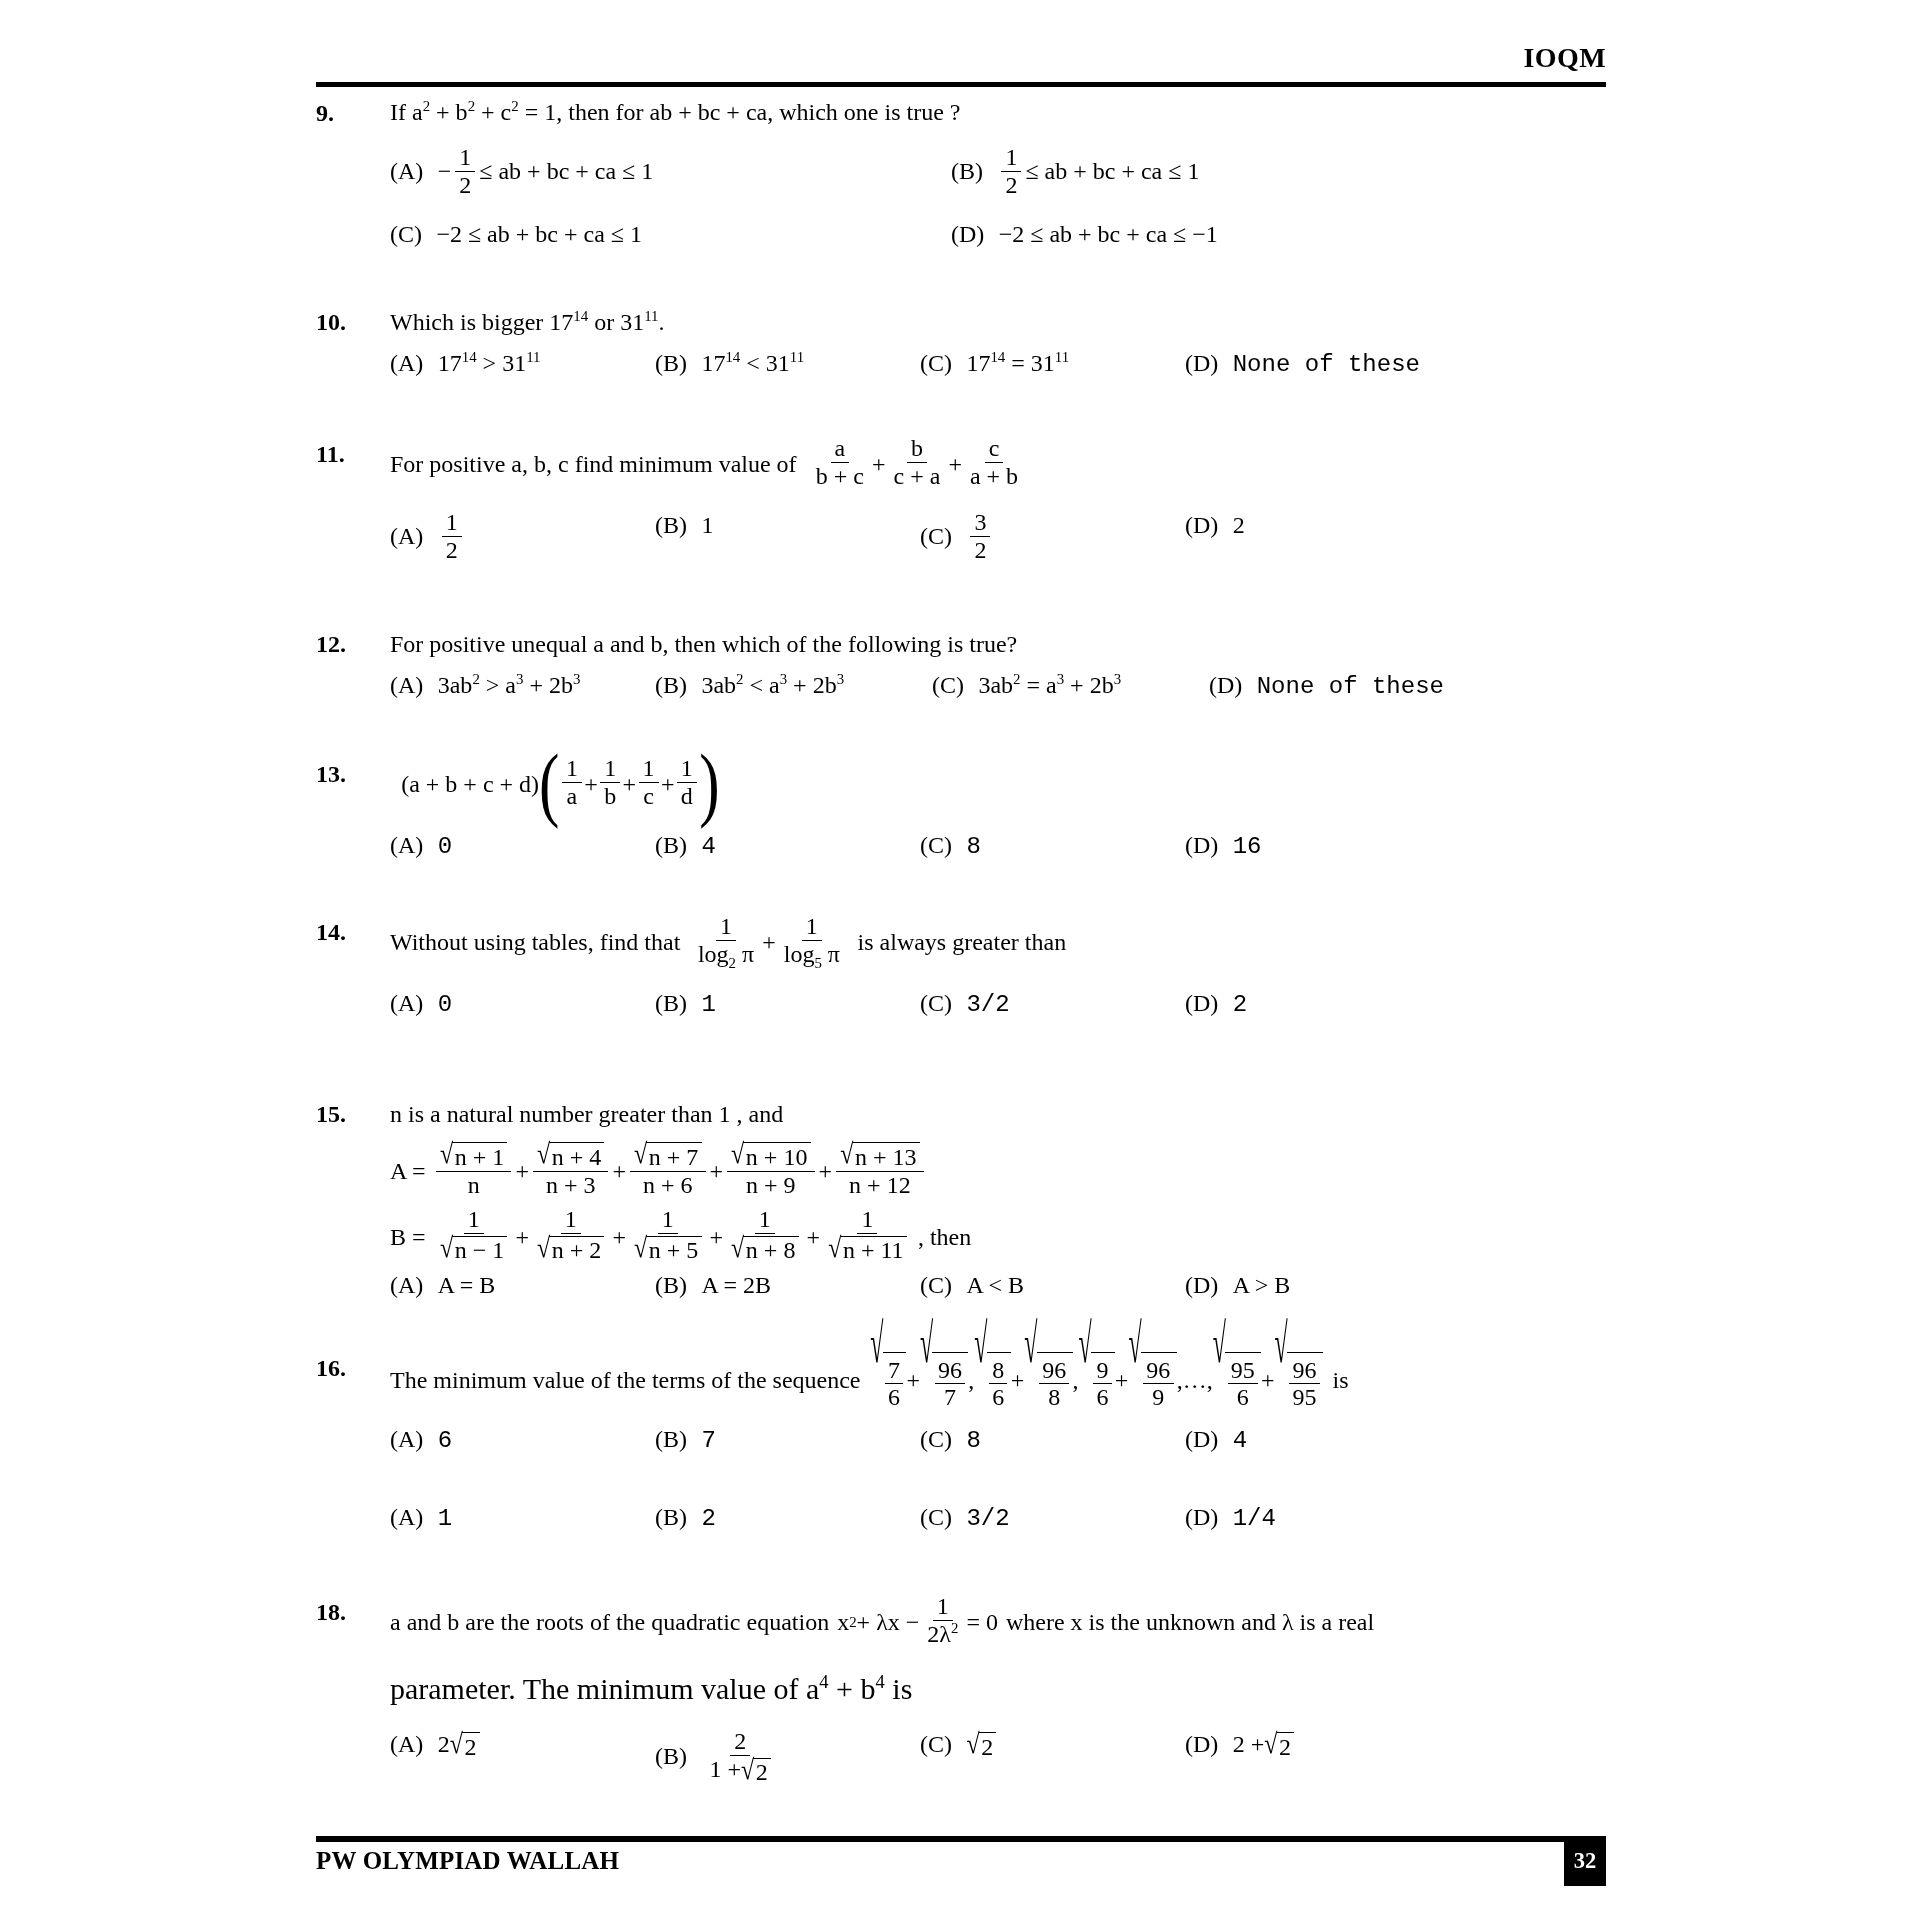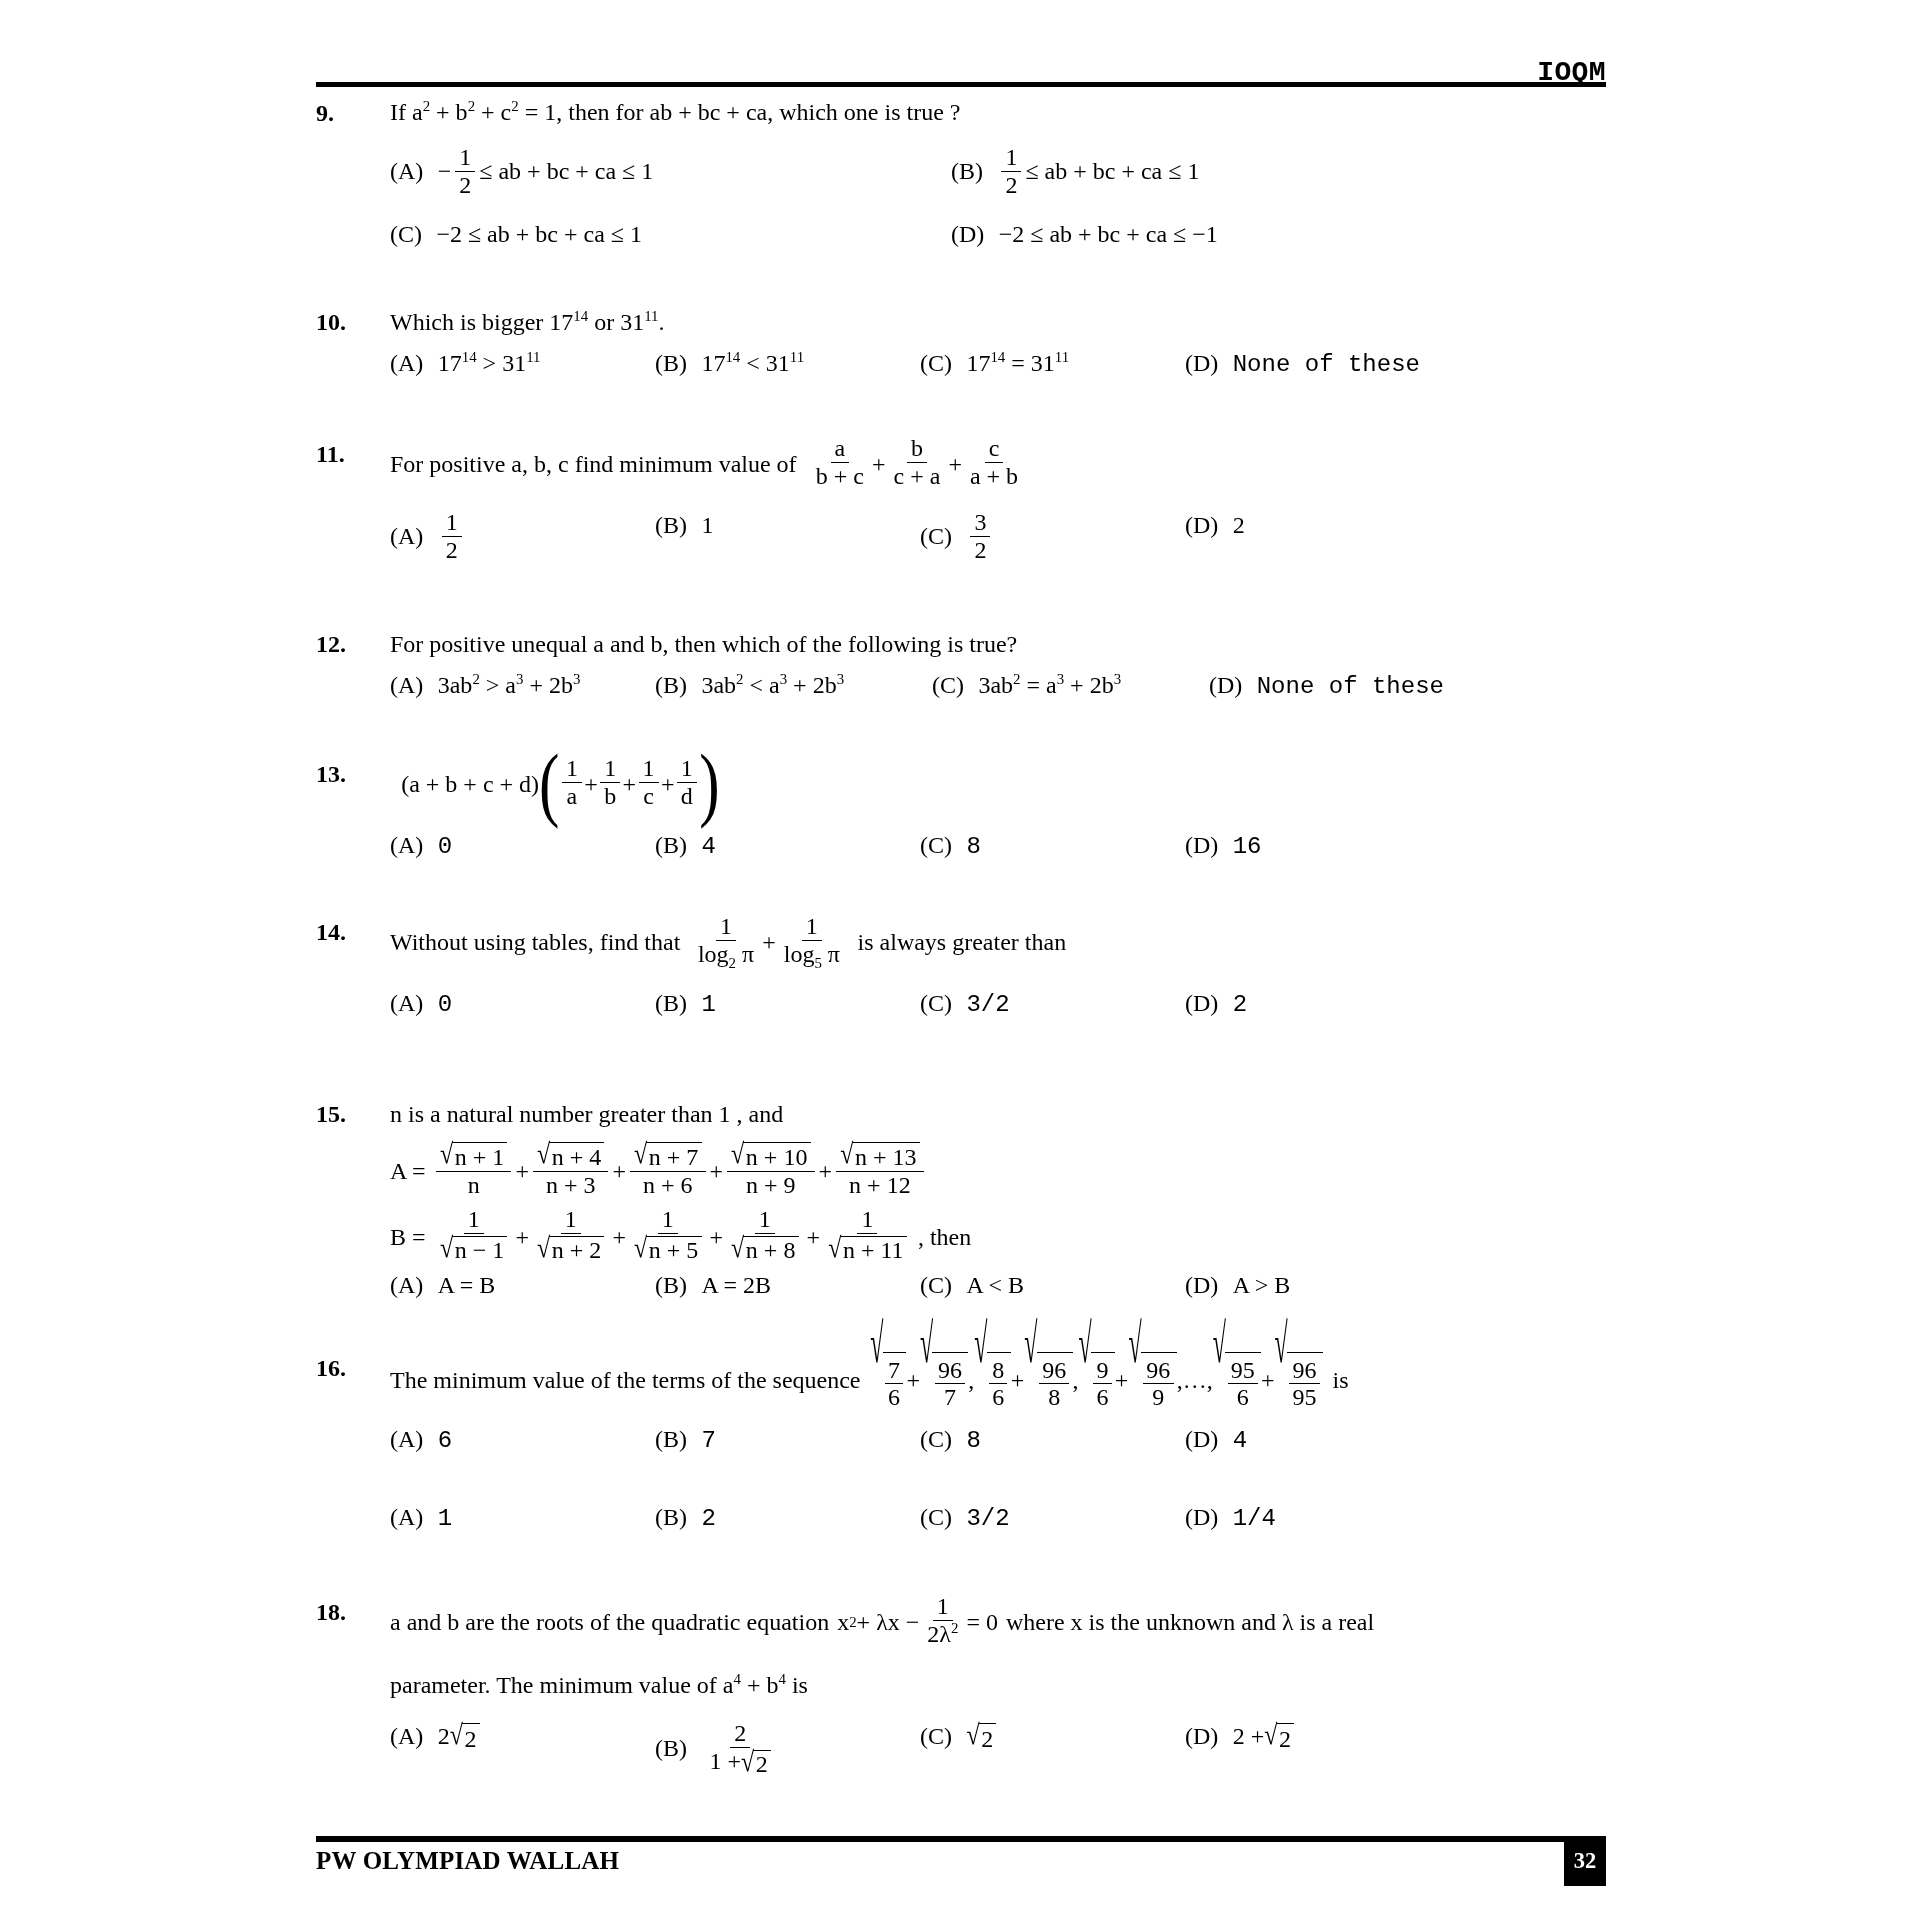--- a/index.html
+++ b/index.html
@@ -19,27 +19,26 @@
     position: absolute;
     left: 0; top: 0;
     width: 1925px;
     height: 1925px;
   }
 
   
   .header {
     position: absolute;
     left: 316px;
-    top: 57px;
+    top: 42px;
     width: 1290px;
     text-align: right;
     font-weight: bold;
     font-size: 28px;
     letter-spacing: 0.4px;
-    font-family: Liberation Mono, monospace;
   }
   .header-rule {
     position: absolute;
     left: 316px;
     top: 82px;
     width: 1290px;
     height: 4.8px;
     background: #000;
   }
 
@@ -699,21 +698,21 @@
               <span> + λx −</span>
             <span class="frac">
                 <span class="num">1</span>
                 <span class="den"><span>2λ</span><sup>2</sup></span>
               </span>
             <span>= 0</span>
           </span>
           <span>where x is the unknown and λ is a real</span>
         </div>
       </div>
-      <div class="q-body" style="margin-left:74px; margin-top:21px; font-size:24px;">
+      <div class="q-body" style="margin-left:74px; margin-top:21px; font-size:30px;">
         <span class="math"><span>parameter. The minimum value of a</span><sup>4</sup><span> + b</span><sup>4</sup><span> is</span></span>
       </div>
       <div class="opts" style="margin-top:21px;">
         <div class="opt" style="width:265px;">
           <span class="opt-lbl">(A)</span>
           <span class="opt-val math"><span>2</span><span class="sqrt">
                 <span class="radical">√</span>
                 <span class="radicand">2</span>
               </span></span>
         </div>

